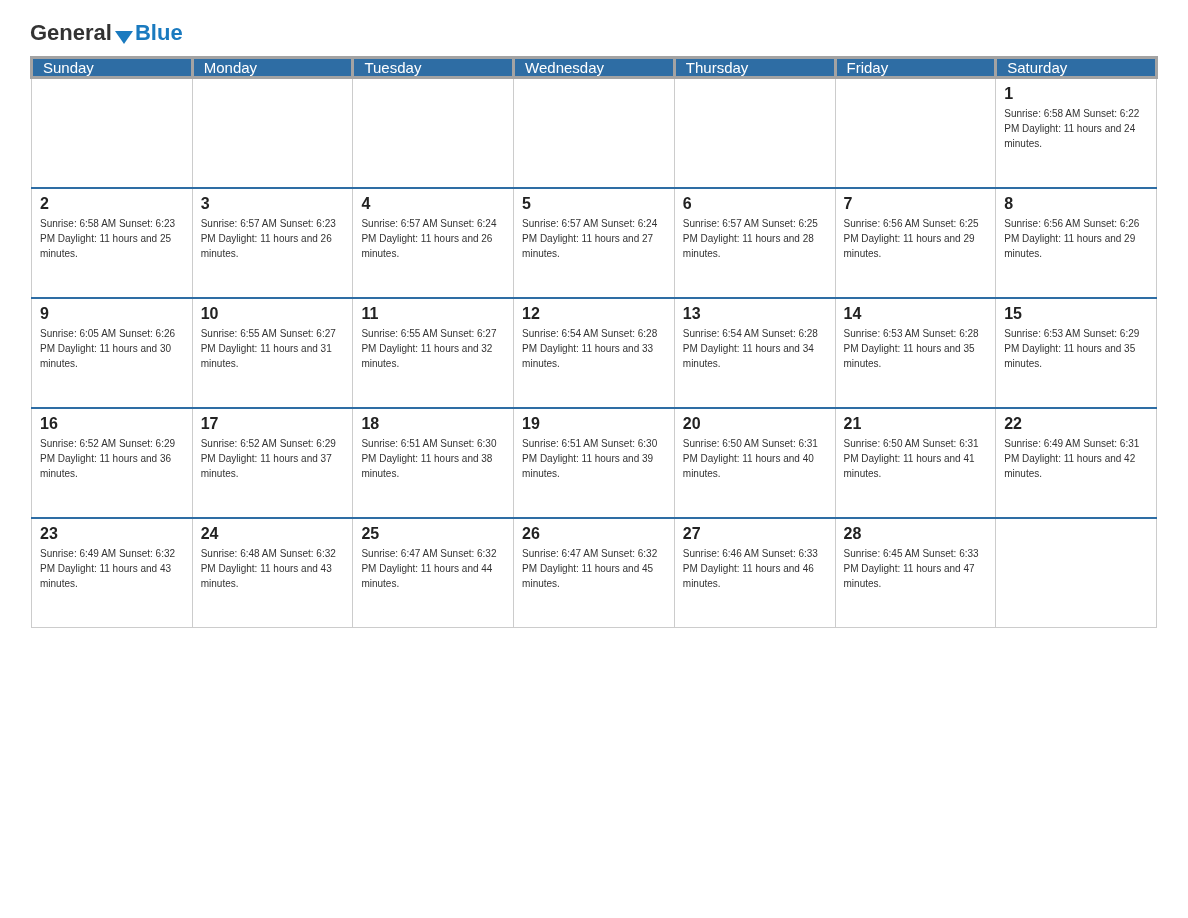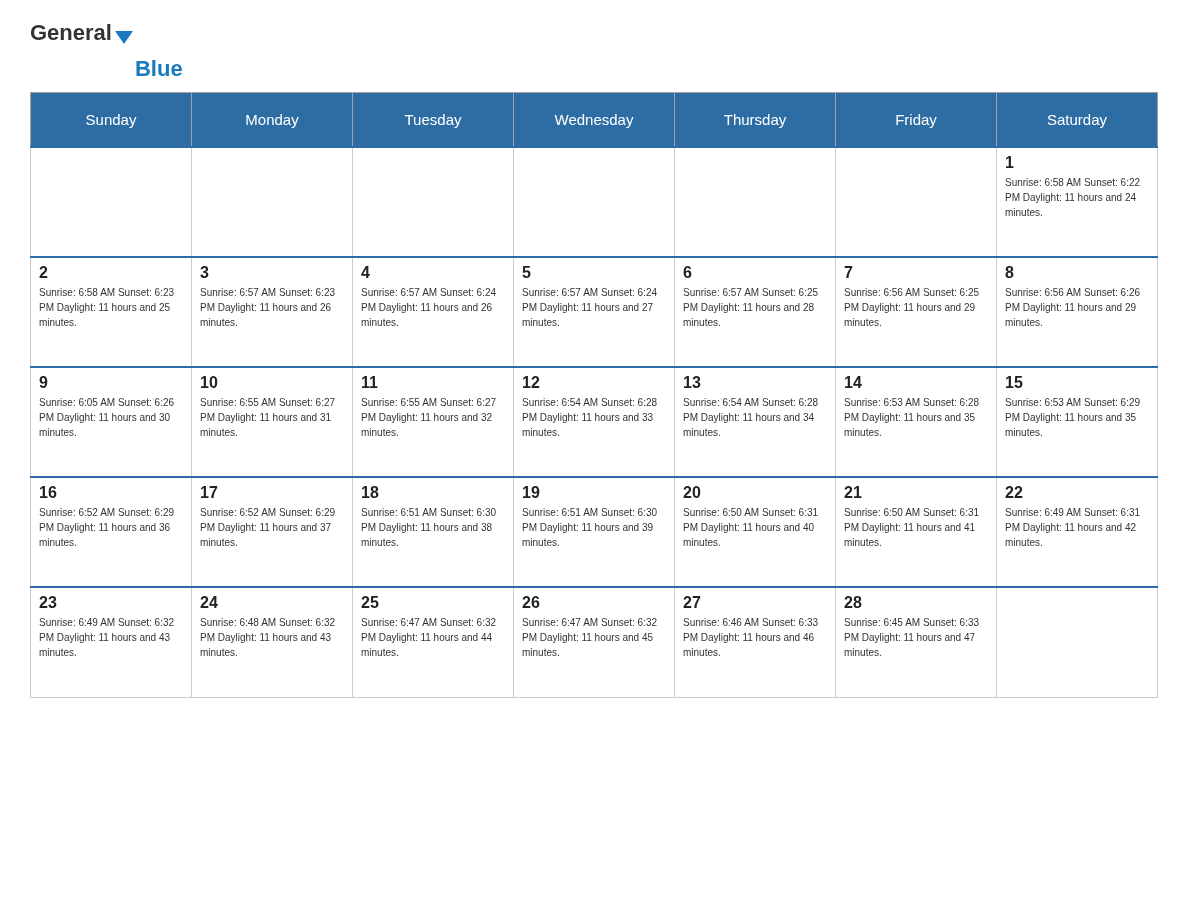--- a/index.html
+++ b/index.html
@@ -32,21 +32,20 @@
       align-items: flex-start;
     }
     .logo-line1 {
       display: flex;
       align-items: center;
     }
     .logo-line2 {
       display: flex;
       align-items: flex-start;
       margin-left: 2px;
-      margin-top: 36px;
     }
     .title-section {
       text-align: right;
     }
     .calendar-title {
       font-size: 48px;
       font-weight: bold;
       color: #222;
     }
     .location-subtitle {
@@ -57,23 +56,23 @@
     .calendar-table {
       width: 100%;
       border-collapse: collapse;
       margin-top: 8px;
     }
     .calendar-table th {
       background-color: #2e6da4;
       color: #fff;
       font-size: 15px;
       font-weight: normal;
-      padding: 18px 10px;
-      text-align: center;
-      border: 1px solid #a3a3a3;
+      padding: 0 10px;
+      text-align: left;
+      border: 3px solid #a3a3a3;
     }
     .calendar-table td {
       vertical-align: top;
       padding: 6px 8px;
       border: 1px solid #ccc;
       width: 14.28%;
       height: 110px;
       font-size: 12.5px;
       color: #333;
       background: #fff;

